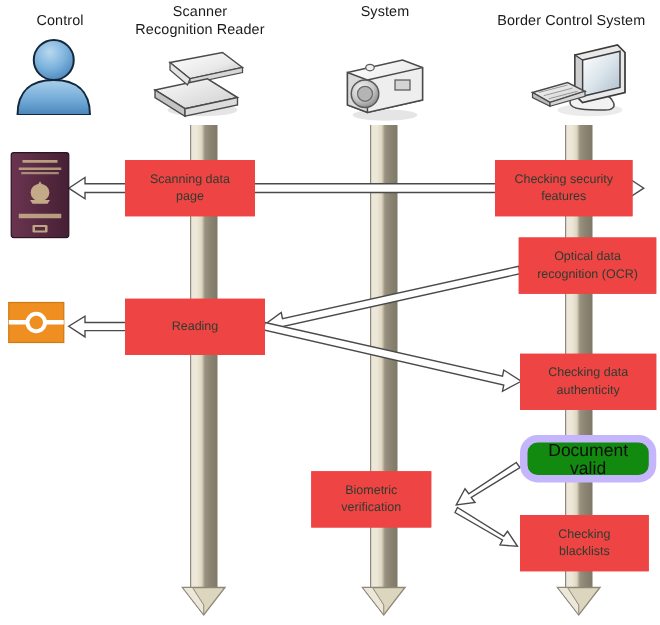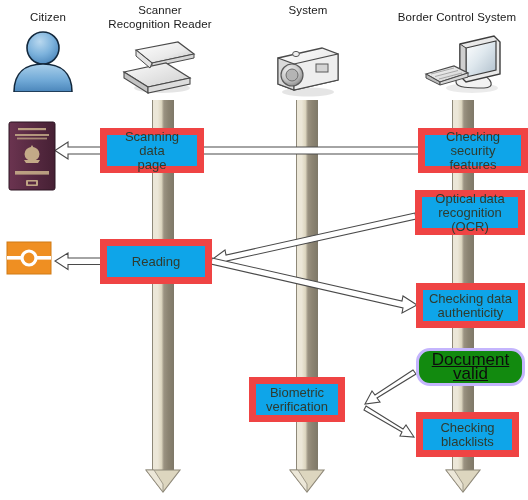--- a/index.html
+++ b/index.html
@@ -42,60 +42,59 @@
   }
   .ll-arrow {
     position: absolute;
     left: -8px;
     width: 38px;
     height: 22px;
   }
   .node {
     position: absolute;
     box-sizing: border-box;
-    background: #0ea5e9;
-    border: 7px solid #ef4444;
+    background: #ef4444;
+    border: 1px solid #ef4444;
     display: flex;
     align-items: center;
     justify-content: center;
     text-align: center;
-    font-size: 13px;
+    font-size: 10px;
     line-height: 14px;
     color: #2f3b2f;
     padding: 2px 4px;
     z-index: 5;
   }
   .node.valid {
     background: #128a0f;
-    border: 3px solid #c4b5fd;
+    border: 6px solid #c4b5fd;
     border-radius: 14px;
     color: #0d0d0d;
-    font-size: 17px;
-    text-decoration: underline;
+    font-size: 14px;
   }
   .icon {
     position: absolute;
     z-index: 4;
   }
   svg.links {
     position: absolute;
     left: 0; top: 0;
     width: 528px;
     height: 500px;
     z-index: 3;
     pointer-events: none;
   }
 </style>
 </head>
 <body>
 
 <div id="canvas">
 
   <div class="lane-title" style="left:0px; top:10px; width:96px;">
-    <div>Citizen</div>
+    <div>Control</div>
   </div>
 
   <div class="lane-title" style="left:96px; top:3px; width:128px;">
     <div>Scanner</div>
     <div>Recognition Reader</div>
   </div>
 
   <div class="lane-title" style="left:240px; top:3px; width:136px;">
     <div>System</div>
   </div>
@@ -282,21 +281,21 @@
     </svg>
   </div>
 
   <div class="node" style="left:100px; top:128px; width:104px; height:45px;">
     <div>
       <div>Scanning data</div>
       <div>page</div>
     </div>
   </div>
 
-  <div class="node" style="left:418px; top:128px; width:110px; height:45px;">
+  <div class="node" style="left:396px; top:128px; width:110px; height:45px;">
     <div>
       <div>Checking security</div>
       <div>features</div>
     </div>
   </div>
 
   <div class="node" style="left:415px; top:190px; width:110px; height:45px;align-items:center;">
     <div>
       <div>Optical data</div>
       <div>recognition (OCR)</div>

